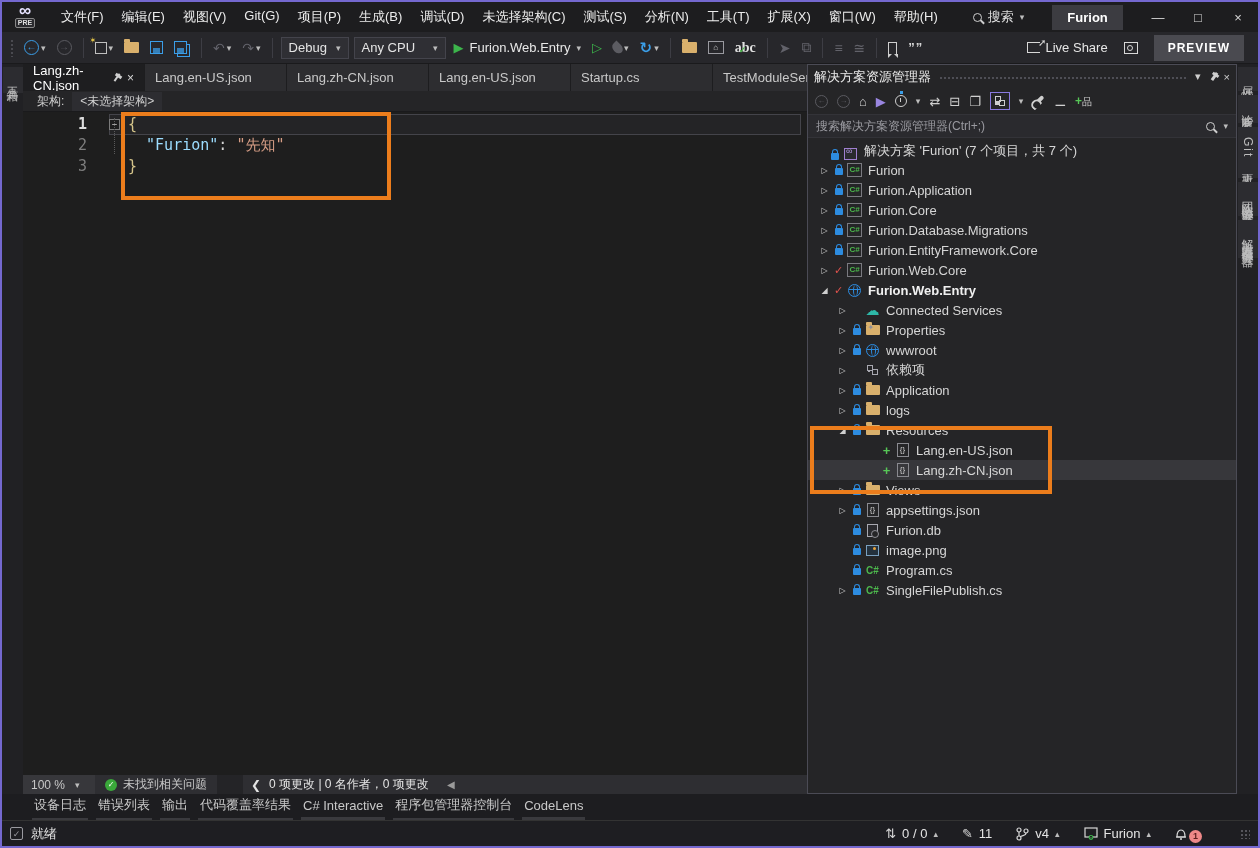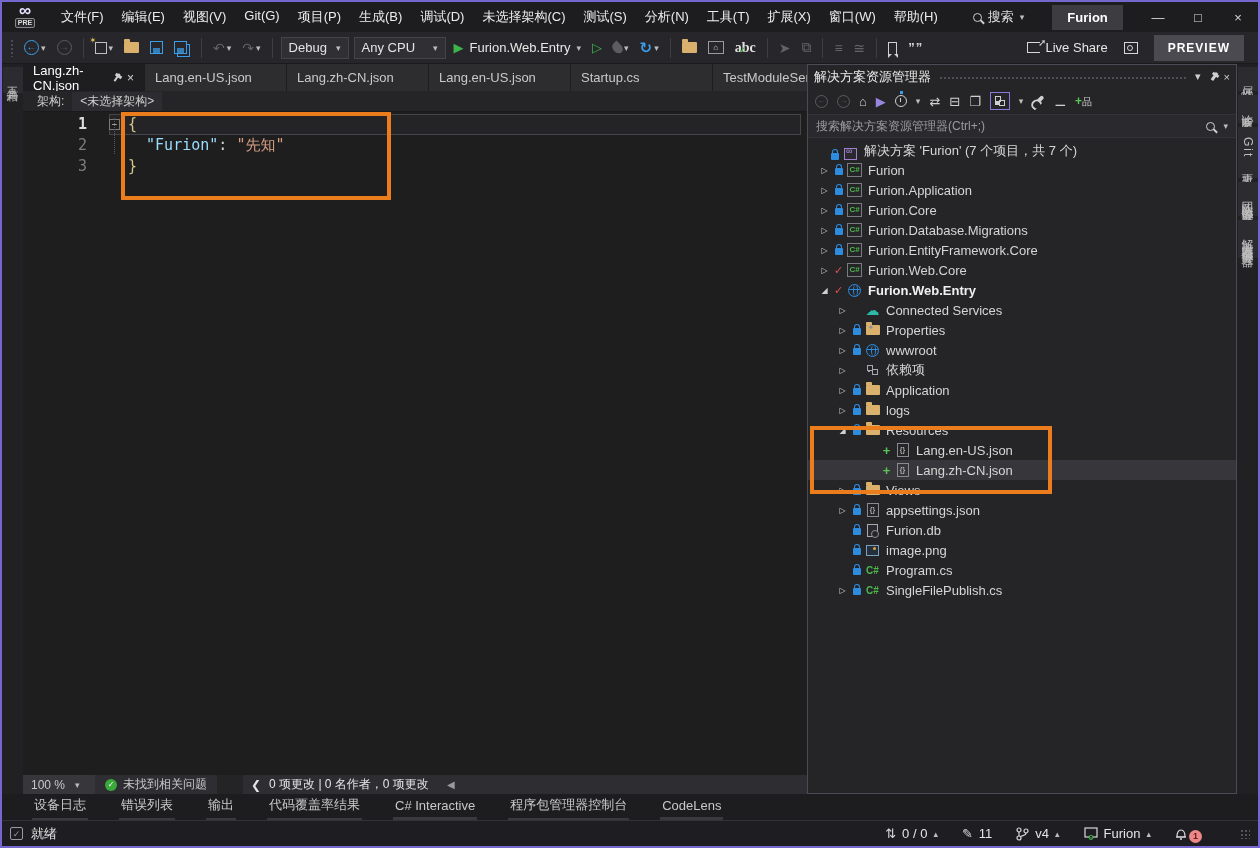--- a/index.html
+++ b/index.html
@@ -162,21 +162,21 @@
   .t-deps i::after { content:""; position:absolute; right:0; bottom:0; width:4px; height:4px; border:1.2px solid #a8a8b0; box-shadow:-6px -1px 0 -2px #a8a8b0; }
   .t-db i { display:block; width:11px; height:13px; border:1px solid #a8a8b0; position:relative; background:#2a2a2e; }
   .t-db i::after { content:""; position:absolute; right:-2px; bottom:-2px; width:6px; height:6px; border-radius:50%; border:1.3px solid #8f8f96; background:#252527; }
   .t-image i { display:block; width:13px; height:11px; border:1.2px solid #7aa0c0; background:#24313d; position:relative; }
   .t-image i::after { content:""; position:absolute; right:2px; top:1px; width:3px; height:3px; border-radius:50%; background:#e8a33d; }
   .t-solution i { display:block; width:13px; height:12px; border:1.3px solid #9f7fd0; position:relative; background:#2a2a2e; }
   .t-solution i::after { content:"∞"; position:absolute; left:1px; top:-3px; color:#b79ae8; font-size:9px; font-style:normal; }
 
   
   .bottom-tabs { height:26px; flex:0 0 26px; background:#1d1d20; display:flex; align-items:center;
-    gap:31px; padding-left:30px; }
+    gap:8px; padding-left:30px; }
   .btab { color:#c8c8c8; font-size:13px; padding:3px 2px 4px; border-bottom:3px solid #3a3a3e; }
   .statusbar { height:26px; flex:0 0 26px; background:#1e1e22; border-top:1px solid #333;
     display:flex; align-items:center; color:#e4e4e4; font-size:13px; padding:0 8px; }
   .ready-ic { width:13px; height:13px; border:1.4px solid #9a9aa0; border-radius:2px; color:#9a9aa0;
     font-size:9px; line-height:12px; text-align:center; margin-right:8px; }
   .sb-right { margin-left:auto; display:flex; align-items:center; gap:24px; }
   .sb-item { display:flex; align-items:center; gap:6px; }
   .sb-ic { color:#d8d8d8; font-size:13px; }
   .badge { width:13px; height:13px; border-radius:50%; background:#e88; color:#5d1f1f; font-size:9px;
     font-weight:bold; line-height:13px; text-align:center; margin-left:-4px; margin-top:6px; }

